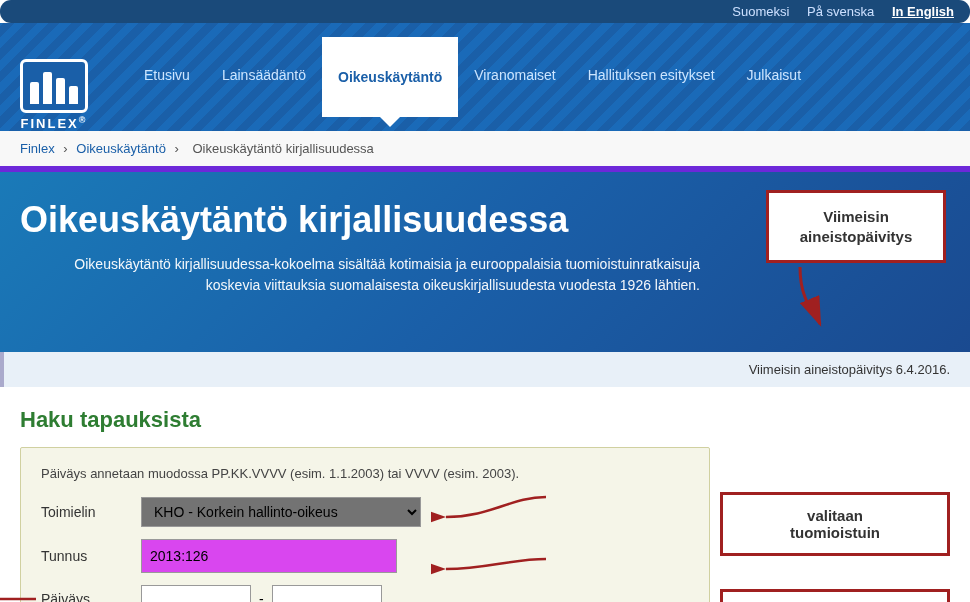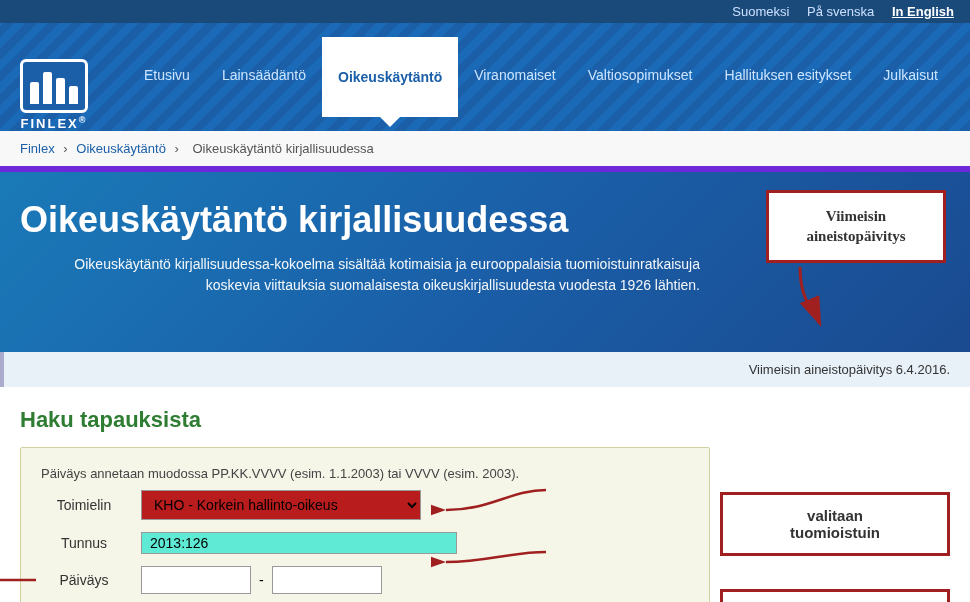--- a/index.html
+++ b/index.html
@@ -5,20 +5,21 @@
     * { margin: 0; padding: 0; box-sizing: border-box; }
     body { font-family: Arial, sans-serif; font-size: 14px; background: #fff; width: 970px; }
 
     
     .lang-bar {
       background: #1a4a7a;
       text-align: right;
       padding: 4px 16px;
       color: #fff;
       font-size: 13px;
+      border-radius: 11px;
     }
     .lang-bar a {
       color: #cce0ff;
       text-decoration: none;
       margin-left: 14px;
       cursor: pointer;
     }
     .lang-bar a.active {
       color: #fff;
       font-weight: bold;
@@ -146,21 +147,20 @@
       right: 24px;
       border: 3px solid #a02020;
       background: #fff;
       color: #333;
       font-size: 15px;
       font-weight: bold;
       text-align: center;
       padding: 14px 18px;
       width: 180px;
       line-height: 1.3;
-      font-family: Liberation Serif, serif;
     }
 
     
     .last-updated {
       background: #e8f0f8;
       border-left: 4px solid #aac;
       padding: 10px 20px;
       font-size: 13px;
       color: #333;
       text-align: right;
@@ -180,54 +180,54 @@
     .search-box {
       background: #f5f5e8;
       border: 1px solid #d0d0a0;
       padding: 18px 20px;
       border-radius: 2px;
     }
 
     .search-hint {
       font-size: 13px;
       color: #444;
-      margin-bottom: 9px;
+      margin-bottom: 16px;
     }
 
     .form-row {
       display: flex;
       align-items: center;
       margin-bottom: 12px;
       position: relative;
     }
 
     .form-label {
       width: 100px;
-      text-align: center;
+      text-align: left;
       padding-right: 14px;
       font-size: 14px;
       color: #333;
       flex-shrink: 0;
     }
 
     .form-select {
       width: 280px;
       padding: 5px 8px;
       border: 1px solid #999;
       font-size: 14px;
-      background: #b91c1c;
+      background: #737373;
       cursor: pointer;
     }
 
     .form-input {
-      width: 316px;
-      padding: 2px 8px;
+      width: 256px;
+      padding: 8px 8px;
       border: 1px solid #999;
       font-size: 14px;
-      background: #5eead4;
+      background: #d946ef;
     }
 
     .date-inputs {
       display: flex;
       align-items: center;
       gap: 8px;
     }
     .date-input {
       width: 110px;
       padding: 5px 8px;
@@ -287,21 +287,20 @@
       <div class="logo-text">
         <span>FINLEX</span><span class="logo-r">®</span>
       </div>
     </div>
 
     <nav>
       <a>Etusivu</a>
       <a>Lainsäädäntö</a>
       <a class="active">Oikeuskäytäntö</a>
       <a>Viranomaiset</a>
-      <a>Valtiosopimukset</a>
       <a>Hallituksen esitykset</a>
       <a>Julkaisut</a>
     </nav>
   </div>
 
   <div class="breadcrumb">
     <a>Finlex</a>
     <span>›</span>
     <a>Oikeuskäytäntö</a>
     <span>›</span>

